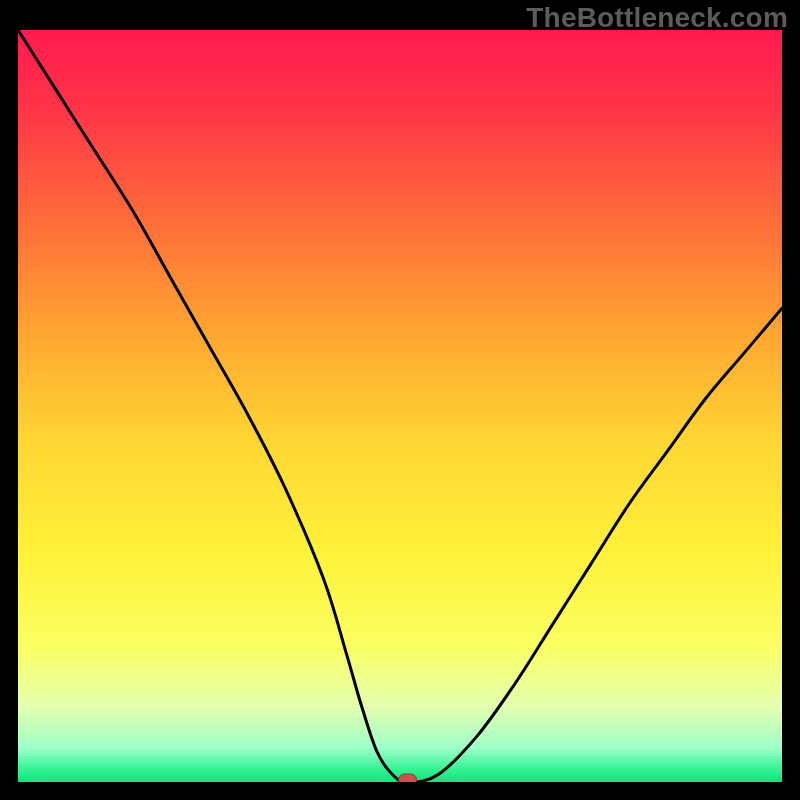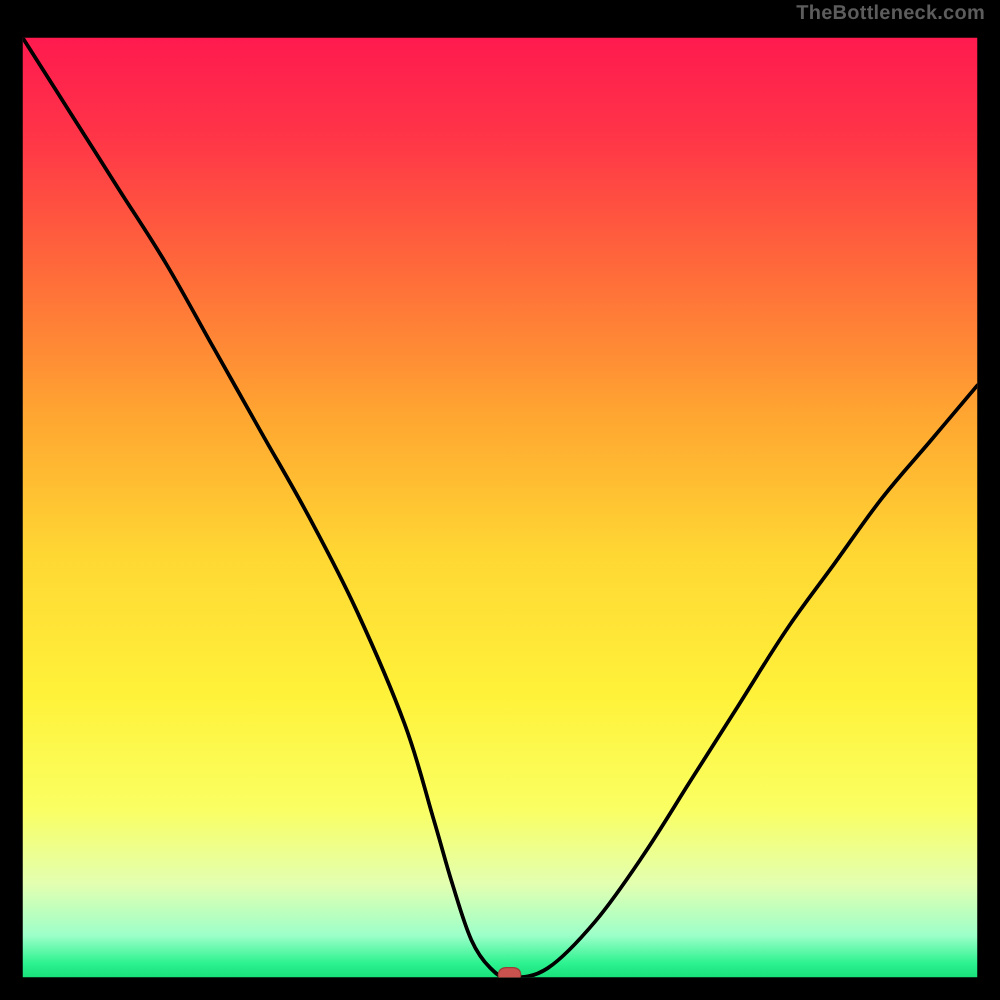--- a/index.html
+++ b/index.html
@@ -15,21 +15,21 @@
     position: relative;
     width: 800px;
     height: 800px;
     background: #000;
   }
   .watermark {
     position: absolute;
     top: 2px;
     right: 12px;
     color: #5c5c5c;
-    font-size: 16px;
+    font-size: 28px;
     font-weight: 600;
     letter-spacing: 0.2px;
     user-select: none;
   }
   .plot {
     position: absolute;
     left: 18px;
     top: 30px;
     width: 764px;
     height: 752px;

